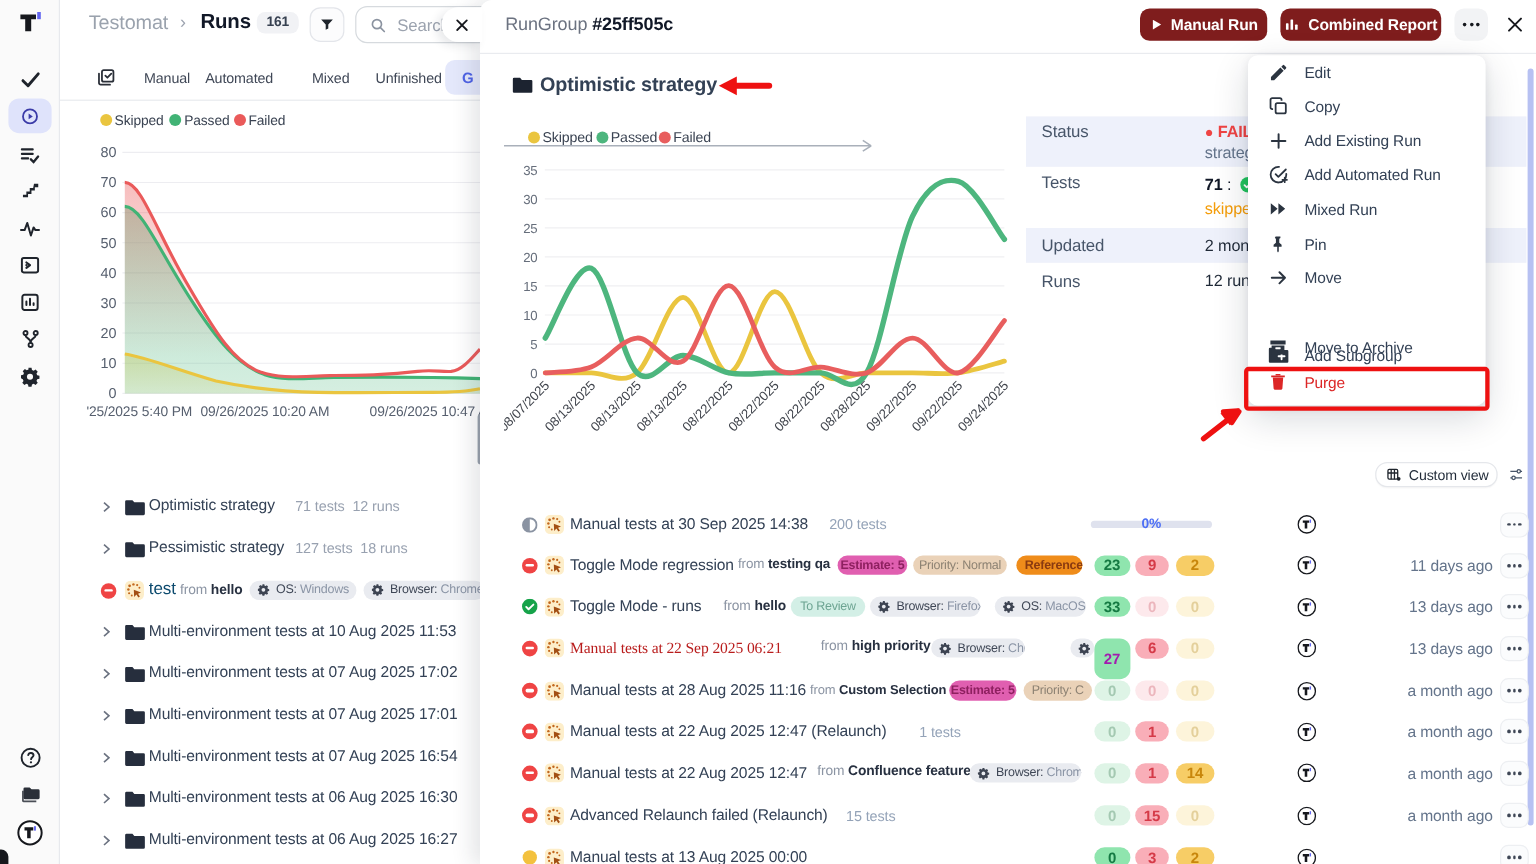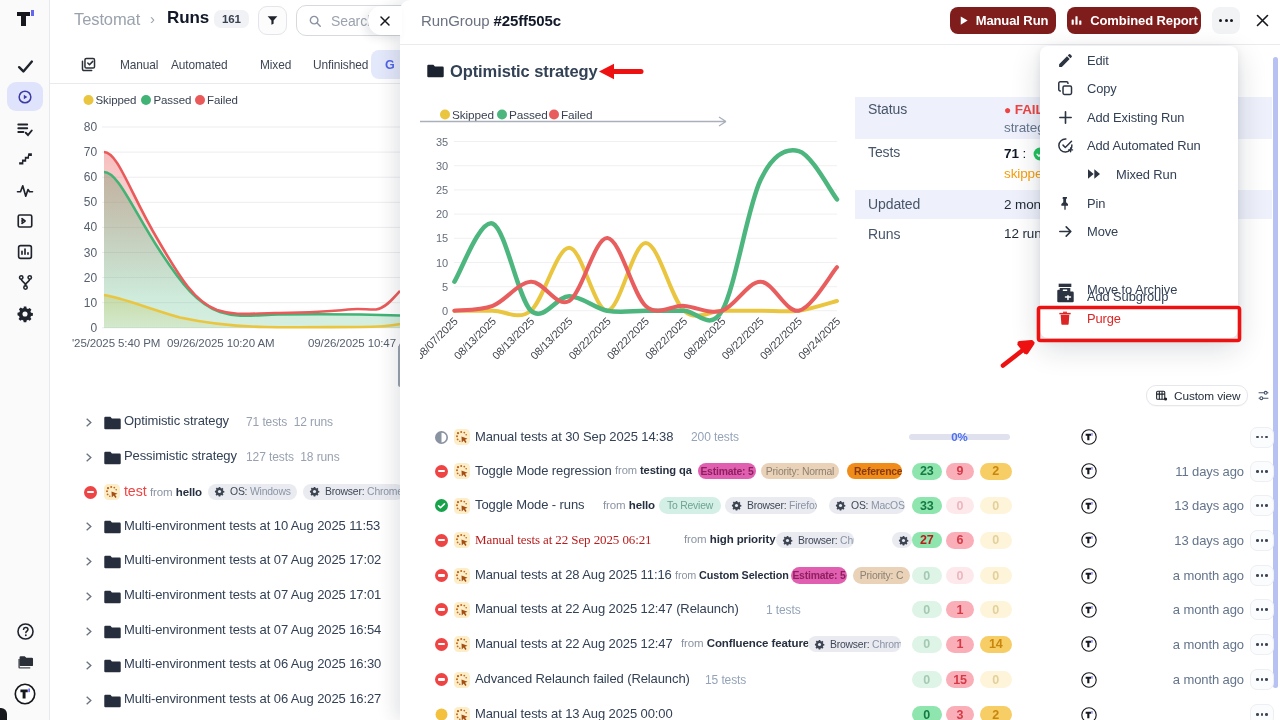--- a/index.html
+++ b/index.html
@@ -267,21 +267,21 @@
           <circle cx="4" cy="4.2" r="1.15"></circle>
           <circle cx="7.2" cy="3" r="1"></circle>
           <circle cx="10.3" cy="3.6" r="0.9"></circle>
           <circle cx="3" cy="7.3" r="1"></circle>
           <circle cx="3.6" cy="10.4" r="0.9"></circle>
           <circle cx="12.2" cy="5.8" r="0.8"></circle>
           <circle cx="5.8" cy="12.2" r="0.8"></circle>
         </g>
         <path d="M7.5 7.5l6 2.2-2.5 1 1.6 2.4-1.3.9-1.6-2.5-1.9 1.9z" fill="#a34f14"></path>
       </svg>
-  <div class="abs" style="left:74px;top:483px;font-size:14.2px;color:#ef4444;">test</div>
+  <div class="abs" style="left:74px;top:483px;font-size:14.2px;color:#0c4a6e;">test</div>
   <div class="abs" style="left:100px;top:486px;font-size:11.5px;color:#8b94a3;">from <b style="color:#273040;">hello</b></div>
   <div class="badge" style="left:158px;top:483.5px;background:#e9ebf0;">
         <svg width="11" height="11" viewBox="0 0 24 24" fill="#3d4452" style="margin-right:5px;flex:none;">
           <path d="M10.3 2h3.4l.5 2.5 1.9.8 2.1-1.4 2.4 2.4-1.4 2.1.8 1.9 2.5.5v3.4l-2.5.5-.8 1.9 1.4 2.1-2.4 2.4-2.1-1.4-1.9.8-.5 2.5h-3.4l-.5-2.5-1.9-.8-2.1 1.4-2.4-2.4 1.4-2.1-.8-1.9L2 13.7v-3.4l2.5-.5.8-1.9-1.4-2.1 2.4-2.4 2.1 1.4 1.9-.8z"></path>
           <circle cx="12" cy="12" r="3.4" fill="#e9ebf0"></circle>
         </svg>
         <span style="color:#3f4756;">OS:&nbsp;</span>
         <span style="color:#8a94a5;">Windows</span>
       </div>
   <div class="badge" style="left:253px;top:483.5px;background:#e9ebf0;width:101px;">
@@ -530,21 +530,21 @@
         <span style="color:#3f4756;">Browser:&nbsp;</span>
         <span style="color:#8a94a5;">Chrome</span>
       </div>
 <div class="badge" style="left:492px;top:531.8px;width:20px;background:#e9ebf0;">
         <svg width="11" height="11" viewBox="0 0 24 24" fill="#3d4452" style="margin-right:5px;flex:none;">
           <path d="M10.3 2h3.4l.5 2.5 1.9.8 2.1-1.4 2.4 2.4-1.4 2.1.8 1.9 2.5.5v3.4l-2.5.5-.8 1.9 1.4 2.1-2.4 2.4-2.1-1.4-1.9.8-.5 2.5h-3.4l-.5-2.5-1.9-.8-2.1 1.4-2.4-2.4 1.4-2.1-.8-1.9L2 13.7v-3.4l2.5-.5.8-1.9-1.4-2.1 2.4-2.4 2.1 1.4 1.9-.8z"></path>
           <circle cx="12" cy="12" r="3.4" fill="#e9ebf0"></circle>
         </svg>
         <span style="color:#8a94a5;"></span>
       </div>
-<div class="pill" style="left:512px;top:532.1px;width:29.5px;height:16px;background:#8fe5ae;color:#b91c1c;">27</div>
+<div class="pill" style="left:512px;top:532.1px;width:29.5px;height:34px;background:#8fe5ae;color:#a21caf;">27</div>
       <div class="pill" style="left:546px;top:532.1px;width:28px;height:16.5px;background:#f9aeb8;color:#d53a48;">6</div>
       <div class="pill" style="left:579.5px;top:532.1px;width:32.5px;height:16.5px;background:#fdf4da;color:#e4d09b;">0</div>
 <svg class="abs" style="left:681px;top:532.3px;" width="16" height="16" viewBox="0 0 24 24">
         <circle cx="12" cy="12" r="10.8" fill="#fff" stroke="#16181d" stroke-width="1.7"></circle>
         <path d="M7 7h8v3h-2.4v7h-3.2v-7H7z" fill="#16181d"></path>
         <rect x="15.6" y="6" width="1.7" height="4" fill="#6366f1"></rect>
       </svg>
       <div class="abs" style="right:36px;top:532.8px;font-size:13px;color:#64748b;">13 days ago</div>
       <div class="abs" style="left:850px;top:529.8px;width:24px;height:21px;background:#fbfcfd;border:1px solid #edeff2;border-radius:7px;display:flex;align-items:center;justify-content:center;gap:2.2px;">
         <i style="width:2.6px;height:2.6px;border-radius:50%;background:#3f4756;"></i>
@@ -739,21 +739,21 @@
       <span class="mt" style="color:#334155;">Add Existing Run</span>
     </div>
 <div class="mrow" style="top:131.2px;">
       <span class="mi"><svg viewBox="0 0 24 24" width="17" height="17" fill="none" stroke="#2b3440" stroke-width="2.1" stroke-linecap="round">
           <path d="M21 11.2A9.2 9.2 0 1112.5 2.9"></path>
           <path d="M8.5 11.5l3.2 3.2L20.5 6" stroke-linejoin="round"></path>
           <path d="M19.2 15.5v5.4M16.5 18.2h5.4" stroke-width="2"></path>
         </svg></span>
       <span class="mt" style="color:#334155;">Add Automated Run</span>
     </div>
-<div class="mrow" style="top:160.0px;padding-left:29px;">
+<div class="mrow" style="top:160.0px;">
       <span class="mi"><svg viewBox="0 0 24 24" width="16" height="16">
           <path d="M3 5l8.5 7L3 19zM12.5 5l8.5 7-8.5 7z" fill="#2b3440"></path>
         </svg></span>
       <span class="mt" style="color:#334155;">Mixed Run</span>
     </div>
 <div class="mrow" style="top:188.8px;">
       <span class="mi"><svg viewBox="0 0 24 24" width="16" height="16" fill="#2b3440">
           <path d="M9 3h6v2l-1.4 1V11l2.9 2.5V16H13v5.5l-1 1.5-1-1.5V16H6.5v-2.5L9.4 11V6L8 5z"></path>
         </svg></span>
       <span class="mt" style="color:#334155;">Pin</span>

